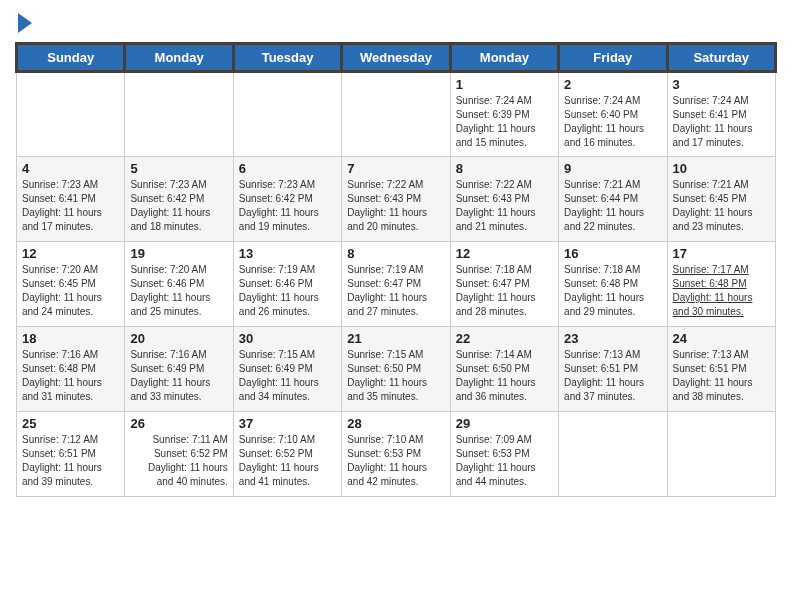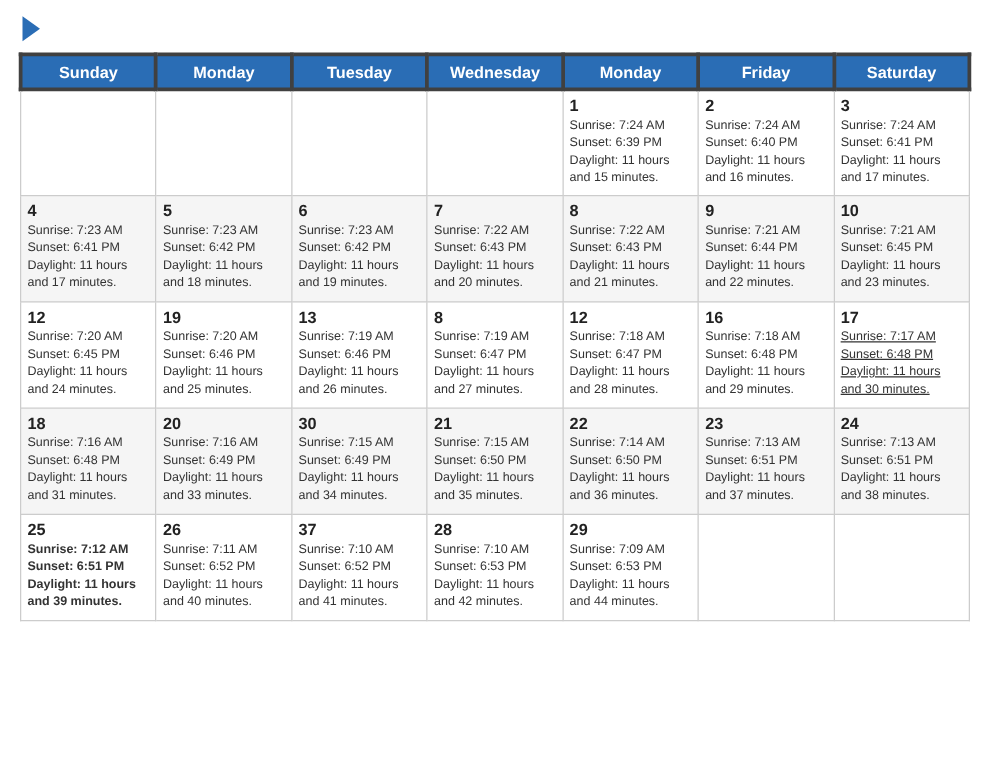--- a/index.html
+++ b/index.html
@@ -275,27 +275,27 @@
         <td>
           <div class="day-number">24</div>
           <div class="day-info" style="white-space: pre-line;">Sunrise: 7:13 AM
 Sunset: 6:51 PM
 Daylight: 11 hours and 38 minutes.</div>
         </td>
       </tr>
       <tr>
         <td>
           <div class="day-number">25</div>
-          <div class="day-info" style="white-space: pre-line; font-weight: bold;">Sunrise: 7:12 AM
+          <div class="day-info" style="white-space: pre-line;">Sunrise: 7:12 AM
 Sunset: 6:51 PM
 Daylight: 11 hours and 39 minutes.</div>
         </td>
         <td>
           <div class="day-number">26</div>
-          <div class="day-info" style="white-space: pre-line;">Sunrise: 7:11 AM
+          <div class="day-info" style="white-space: pre-line; text-align: right;">Sunrise: 7:11 AM
 Sunset: 6:52 PM
 Daylight: 11 hours and 40 minutes.</div>
         </td>
         <td>
           <div class="day-number">37</div>
           <div class="day-info" style="white-space: pre-line;">Sunrise: 7:10 AM
 Sunset: 6:52 PM
 Daylight: 11 hours and 41 minutes.</div>
         </td>
         <td>

